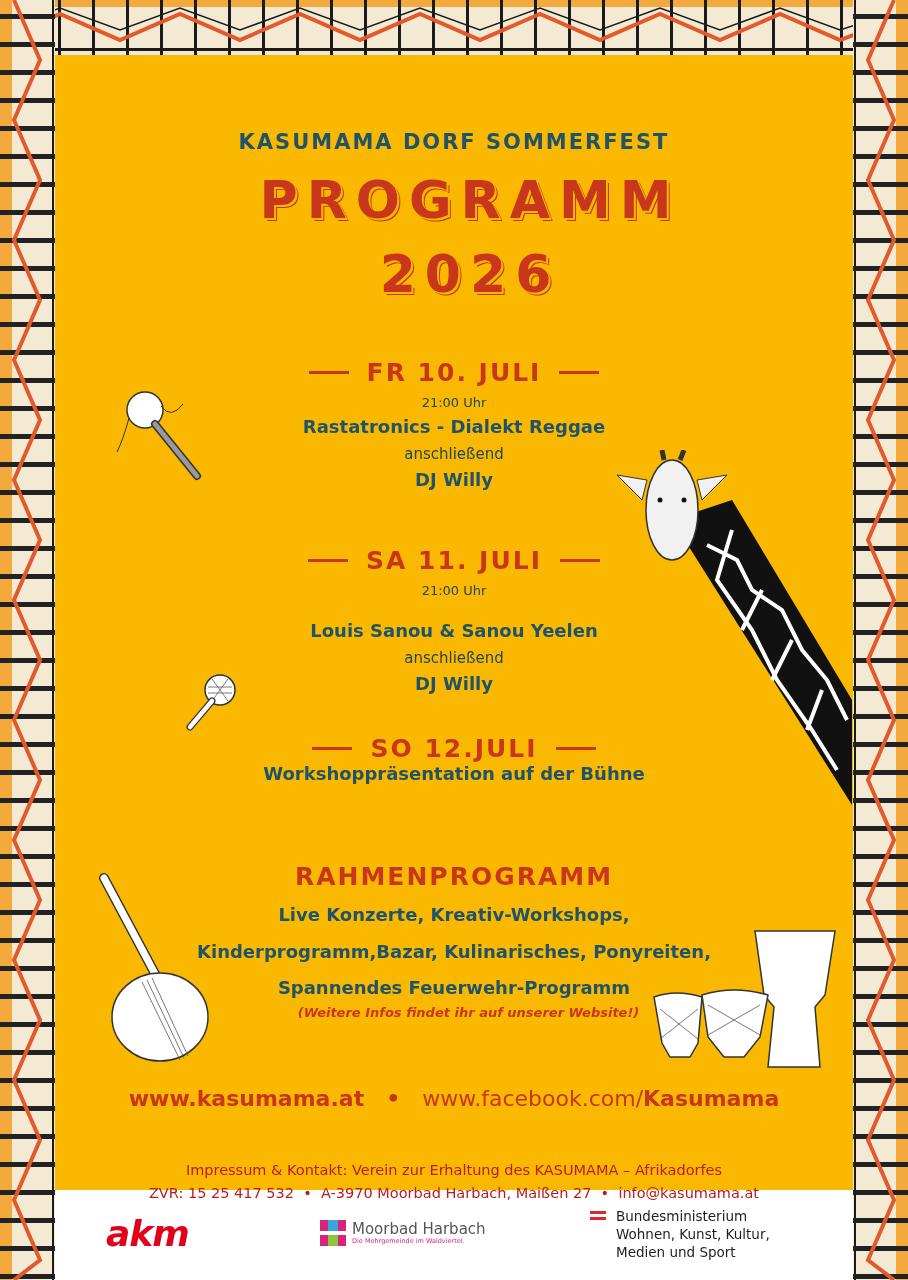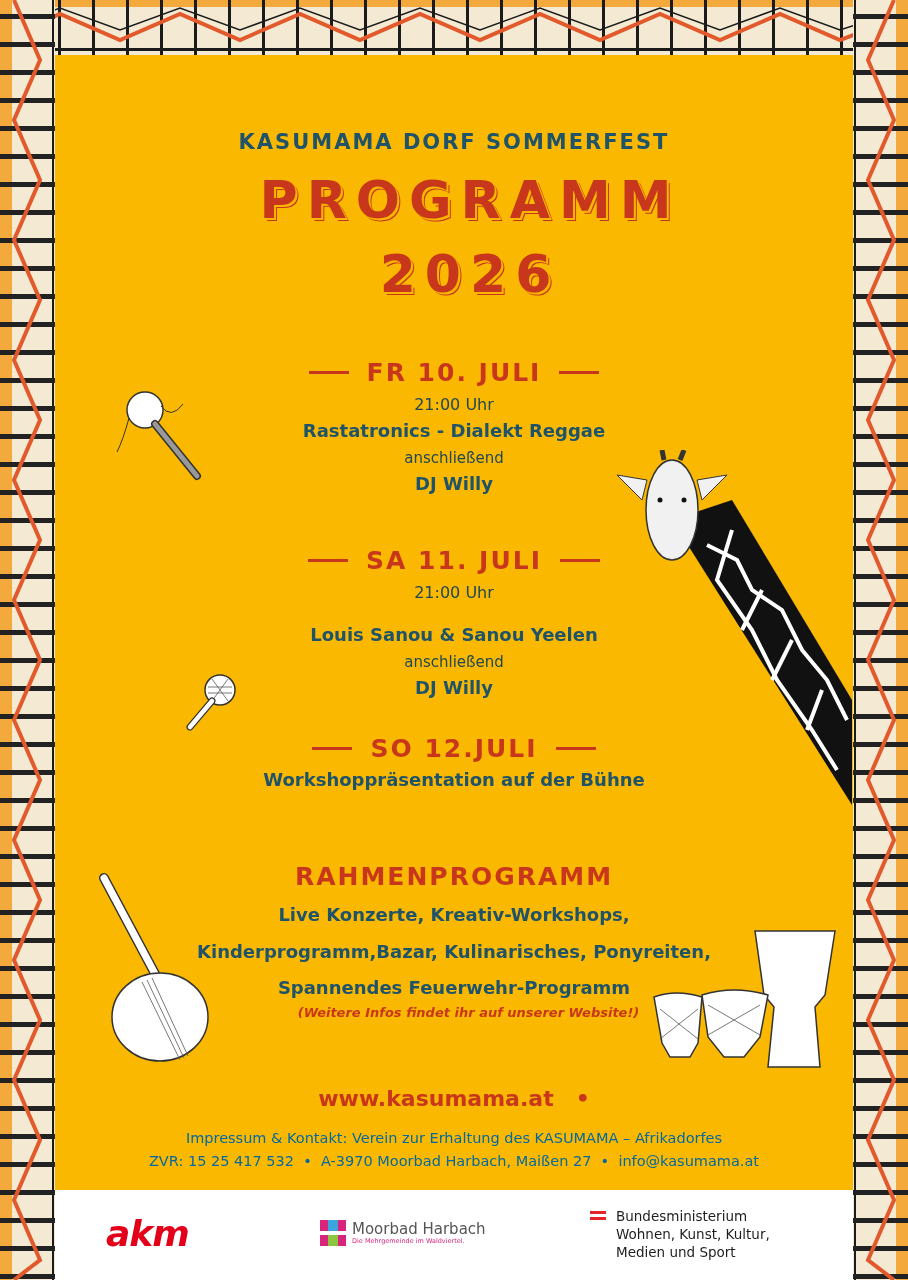--- a/index.html
+++ b/index.html
@@ -44,37 +44,37 @@
     letter-spacing: 9px; text-shadow: 2px 2px 0 #fbb800, 3px 3px 0 #c8371b; padding-left: 32px;
   }
   .title-1 { top: 170px; font-size: 52px; }
   .title-2 { top: 244px; font-size: 52px; }
 
   .day-head {
     font-weight: bold; font-size: 25px; color: #c8371b; letter-spacing: 2px;
     display: flex; justify-content: center; align-items: center; gap: 18px;
   }
   .dash { display: inline-block; width: 40px; height: 3px; background: #c8371b; }
-  .time { font-size: 16px; color: #1f4756; }
+  .time { font-size: 13px; color: #1f4756; }
   .act { font-weight: bold; font-size: 18px; color: #1f5369; }
   .then { font-size: 15px; color: #1f4756; }
 
   .rahmen-head {
     top: 862px; font-weight: bold; font-size: 25px; color: #c8371b; letter-spacing: 2px;
   }
   .rahmen-line { font-weight: bold; font-size: 18px; color: #1f5369; }
   .rahmen-note { top: 1005px; font-style: italic; font-weight: bold; font-size: 13px; color: #c8371b; padding-left: 29px; }
 
   .links {
     top: 1086px; font-size: 22px; color: #c8371b; font-weight: bold;
     display: flex; justify-content: center; gap: 22px; align-items: baseline;
   }
   .links .fb { font-weight: normal; }
   .links .fb b { font-weight: bold; }
-  .imp { font-size: 14.5px; color: #0369a1; }
+  .imp { font-size: 14.5px; color: #b91c1c; margin-top: 32px; }
 
   
   .akm {
     position: absolute; left: 106px; top: 1213px; font-family: "DejaVu Sans", sans-serif;
     font-weight: bold; font-style: italic; font-size: 36px; color: #e2001a; letter-spacing: -1px;
   }
   .moorbad { position: absolute; left: 320px; top: 1220px; display: flex; align-items: center; gap: 6px; }
   .moorbad-logo { width: 26px; height: 26px; position: relative; }
   .moorbad-name { font-size: 15px; color: #555; line-height: 16px; }
   .moorbad-sub { font-size: 6.5px; color: #d6257a; }
@@ -135,32 +135,33 @@
   <div class="then" style="margin-top:8px">anschließend</div>
   <div class="act" style="margin-top:6px">DJ Willy</div>
 </div>
 
 <div class="center" style="top:734px">
   <div class="day-head">
     <span class="dash"></span>
     <span>SO 12.JULI</span>
     <span class="dash"></span>
   </div>
-  <div class="act" style="margin-top:6px">Workshoppräsentation auf der Bühne</div>
+  <div class="act" style="">Workshoppräsentation auf der Bühne</div>
 </div>
 
 <div class="center rahmen-head">RAHMENPROGRAMM</div>
 <div class="center rahmen-line" style="top:904px">Live Konzerte, Kreativ-Workshops,</div>
 <div class="center rahmen-line" style="top:941px">Kinderprogramm,Bazar, Kulinarisches, Ponyreiten,</div>
 <div class="center rahmen-line" style="top:977px">Spannendes Feuerwehr-Programm</div>
 <div class="center rahmen-note">(Weitere Infos findet ihr auf unserer Website!)</div>
 
 <div class="center links">
   <span>www.kasumama.at</span>
   <span>•</span>
+  <span class="fb"><span>www.facebook.com/</span><b>Kasumama</b></span>
 </div>
 <div class="center imp" style="top:1130px">Impressum &amp; Kontakt: Verein zur Erhaltung des KASUMAMA – Afrikadorfes</div>
 <div class="center imp" style="top:1153px; white-space:pre">ZVR: 15 25 417 532  •  A-3970 Moorbad Harbach, Maißen 27  •  info@kasumama.at</div>
 
 <div class="akm">akm</div>
 <div class="moorbad">
   <svg class="moorbad-logo" width="26" height="26" viewBox="0 0 26 26">
     <rect x="0" y="0" width="8" height="26" fill="#d6257a"></rect>
     <rect x="18" y="0" width="8" height="26" fill="#d6257a"></rect>
     <rect x="8" y="0" width="10" height="11" fill="#3aa6dd"></rect>

